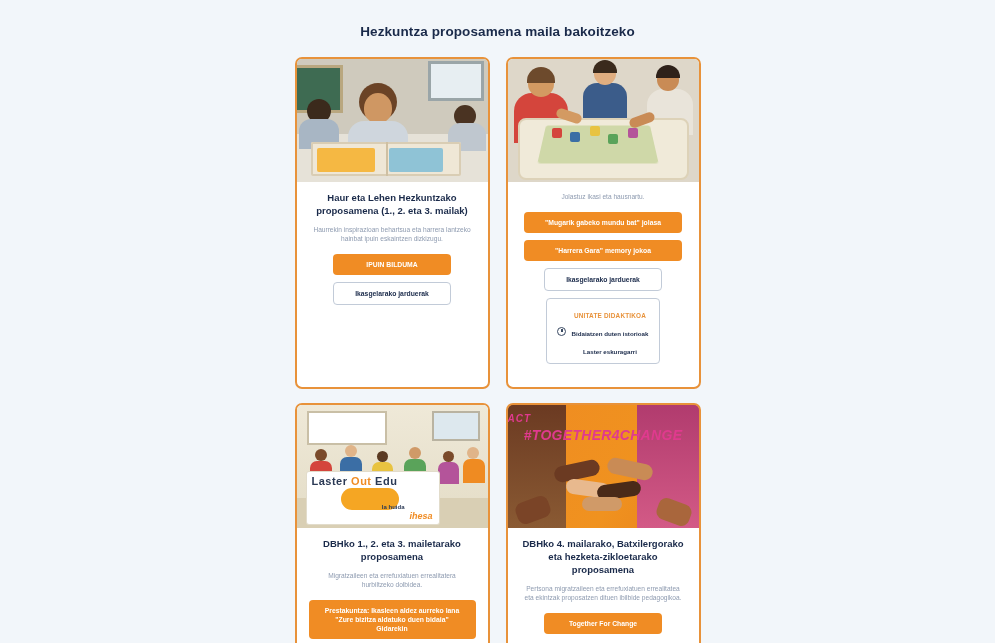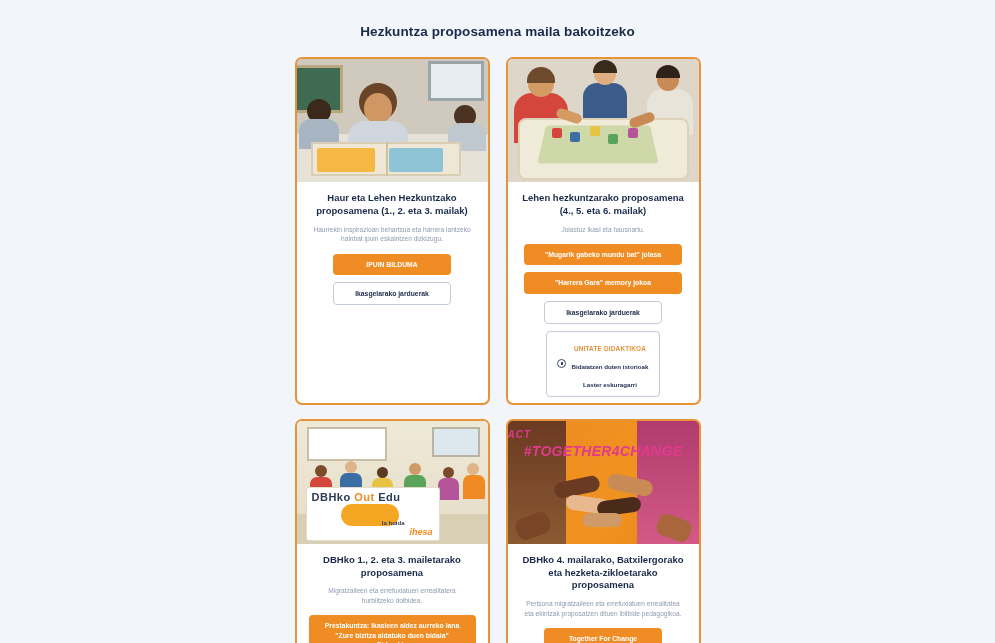--- a/index.html
+++ b/index.html
@@ -41,21 +41,21 @@
     display: flex;
     flex-direction: column;
   }
   .card-media {
     width: 100%;
     height: 123px;
     position: relative;
     overflow: hidden;
   }
   .card-body {
-    padding: 10px 12px 6px 12px;
+    padding: 10px 12px 23px 12px;
     display: flex;
     flex-direction: column;
     align-items: center;
     flex: 1;
   }
   .card-title {
     font-size: 9.5px;
     font-weight: bold;
     color: #1a2a4a;
     text-align: center;
@@ -254,21 +254,20 @@
         <div class="i2-board"></div>
         <div class="i2-tile" style="left:44px; bottom:44px; background:#d4453c;"></div>
         <div class="i2-tile" style="left:62px; bottom:40px; background:#3b6ea5;"></div>
         <div class="i2-tile" style="left:82px; bottom:46px; background:#e8c341;"></div>
         <div class="i2-tile" style="left:100px; bottom:38px; background:#5aa35a;"></div>
         <div class="i2-tile" style="left:120px; bottom:44px; background:#b4549a;"></div>
         <div class="i2-arm" style="left:48px; top:52px; transform:rotate(18deg);"></div>
         <div class="i2-arm" style="right:44px; top:56px; transform:rotate(-20deg); background:#c98b55;"></div>
       </div>
       <div class="card-body">
-        <div class="card-title">Lehen hezkuntzarako proposamena (4., 5. eta 6. mailak)</div>
         <div class="card-desc">Jolastuz ikasi eta hausnartu.</div>
         <button class="btn-orange wide">"Mugarik gabeko mundu bat" jolasa</button>
         <button class="btn-orange wide">"Harrera Gara" memory jokoa</button>
         <button class="btn-outline">Ikasgelarako jarduerak</button>
         <div class="btn-unit">
           <span class="clock"></span>
           <span class="unit-text">
             <span class="unit-l1">UNITATE DIDAKTIKOA</span><br>
             <span class="unit-l2">Bidaiatzen duten istorioak</span><br>
             <span class="unit-l3">Laster eskuragarri</span>
@@ -290,21 +289,21 @@
         <div class="i3-p" style="left:80px; top:46px; width:11px; height:11px; background:#5a3a22;"></div>
         <div class="i3-pb" style="left:75px; top:57px; width:21px; height:22px; background:#e8c341;"></div>
         <div class="i3-p" style="left:112px; top:42px; width:12px; height:12px; background:#d09a68;"></div>
         <div class="i3-pb" style="left:107px; top:54px; width:22px; height:24px; background:#5aa35a;"></div>
         <div class="i3-p" style="left:146px; top:46px; width:11px; height:11px; background:#7a4a2a;"></div>
         <div class="i3-pb" style="left:141px; top:57px; width:21px; height:22px; background:#b4549a;"></div>
         <div class="i3-p" style="left:170px; top:42px; width:12px; height:12px; background:#e0b489;"></div>
         <div class="i3-pb" style="left:166px; top:54px; width:22px; height:24px; background:#ef8b22;"></div>
         <div class="i3-banner">
           <div class="i3-bo">
-            <span style="color:#2b3a55;">DBHko</span>
+            <span style="color:#2b3a55;">Laster</span>
             <span style="color:#f08c24;">Out</span>
             <span style="color:#2b3a55;text-align:right;">Edu</span>
           </div>
           <div class="i3-flame"></div>
           <div class="i3-huida">la huida</div>
           <div class="i3-ihesa">ihesa</div>
         </div>
       </div>
       <div class="card-body">
         <div class="card-title">DBHko 1., 2. eta 3. mailetarako proposamena</div>

